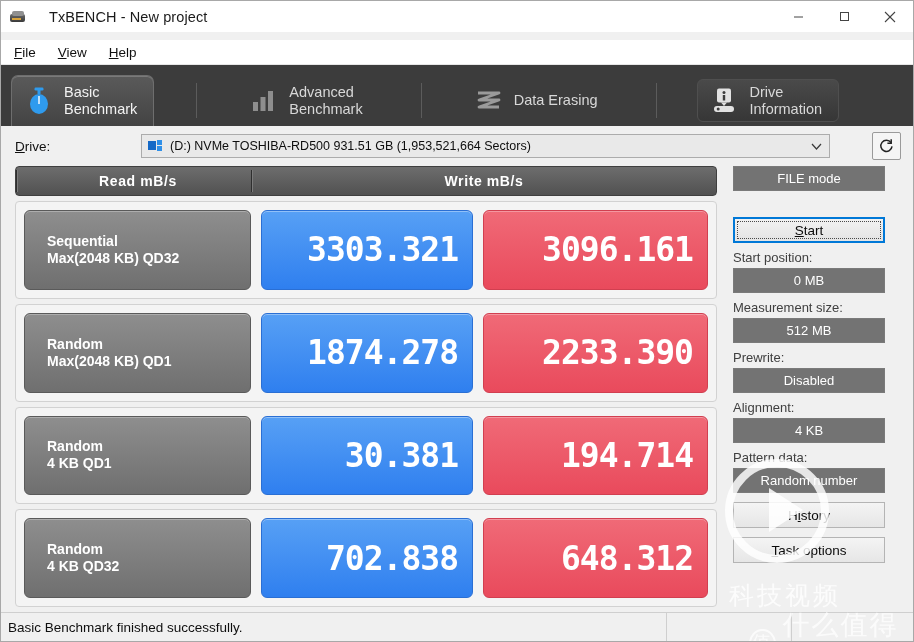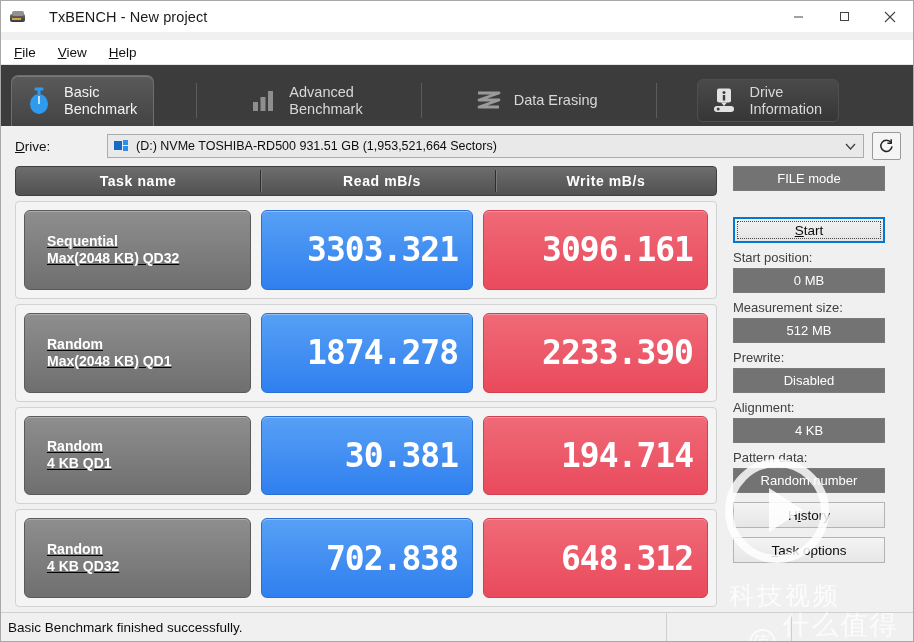--- a/index.html
+++ b/index.html
@@ -171,20 +171,21 @@
     padding: 0;
   }
 
   
   .drive-row {
     display: flex;
     align-items: center;
     height: 40px;
     min-height: 40px;
     padding: 0 12px 0 14px;
+    gap: 34px;
   }
   .drive-label {
     font-size: 13.5px;
     color: #111;
     width: 92px;
   }
   .drive-combo {
     flex: 1;
     height: 24px;
     background: #e9e9e9;
@@ -294,21 +295,20 @@
     height: calc(100% - 16px);
     background: linear-gradient(#8e8e8e, #6f6f6f);
     border: 1px solid #5a5a5a;
     border-radius: 6px;
     box-sizing: border-box;
     display: flex;
     flex-direction: column;
     justify-content: center;
     padding-left: 22px;
     box-shadow: inset 0 1px 0 rgba(255,255,255,0.28);
-    text-decoration: underline;
   }
   .task-line1 {
     font-size: 14px;
     color: #ffffff;
     font-weight: bold;
     line-height: 17px;
   }
   .task-line2 {
     font-size: 14px;
     color: #ffffff;
@@ -604,21 +604,20 @@
           <path d="M13.2 1.2 L13.2 5.2 L9.4 5.2" fill="none" stroke="#222" stroke-width="1.5"></path>
         </svg>
       </div>
     </div>
 
     <div class="main-split">
 
       <div class="bench-panel">
 
         <div class="bench-header">
-          <div class="bh-cell c1">Task name</div>
           <div class="bh-div"></div>
           <div class="bh-cell c2">Read mB/s</div>
           <div class="bh-div"></div>
           <div class="bh-cell c3">Write mB/s</div>
         </div>
 
         <div class="bench-rows">
 
           <div class="bench-row">
             <div class="task-cell">

